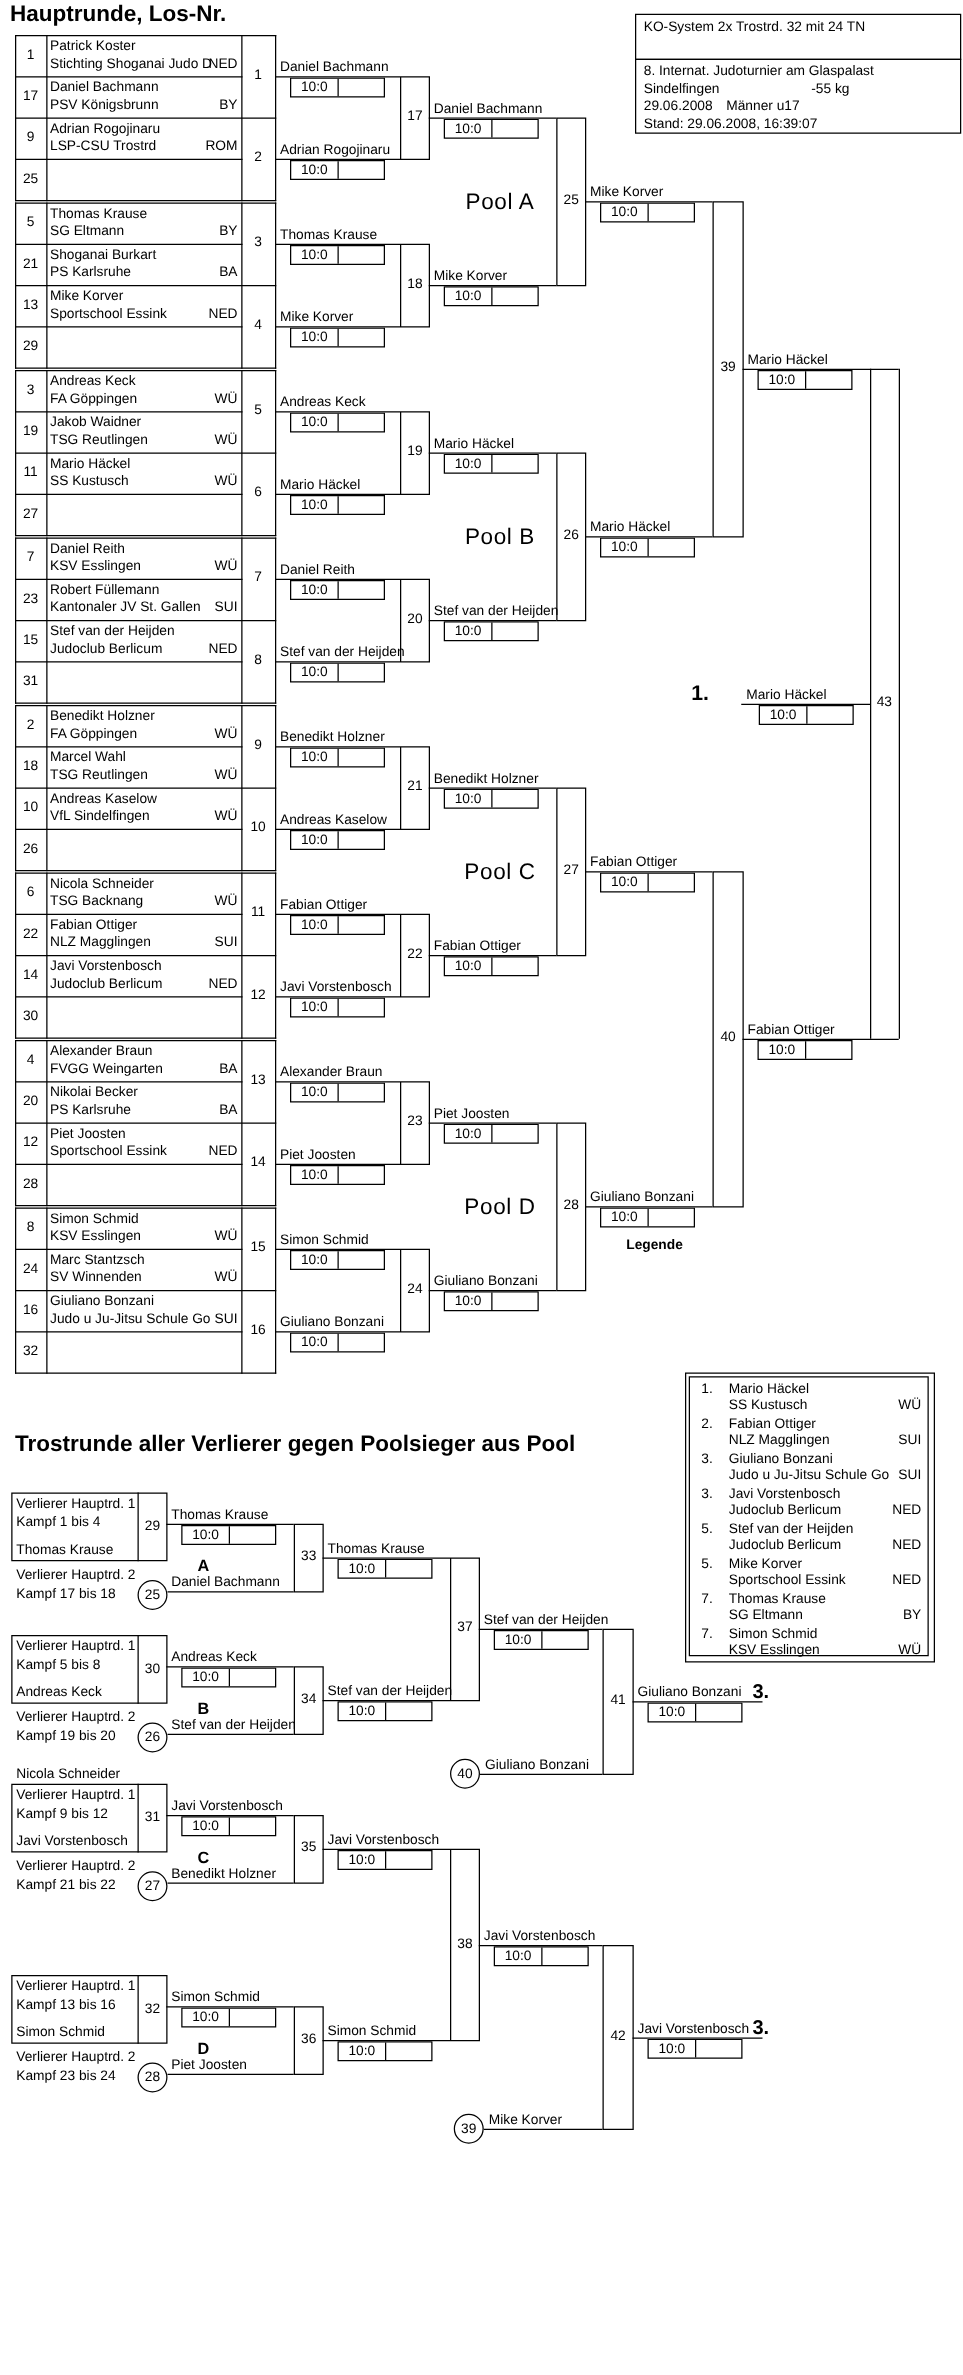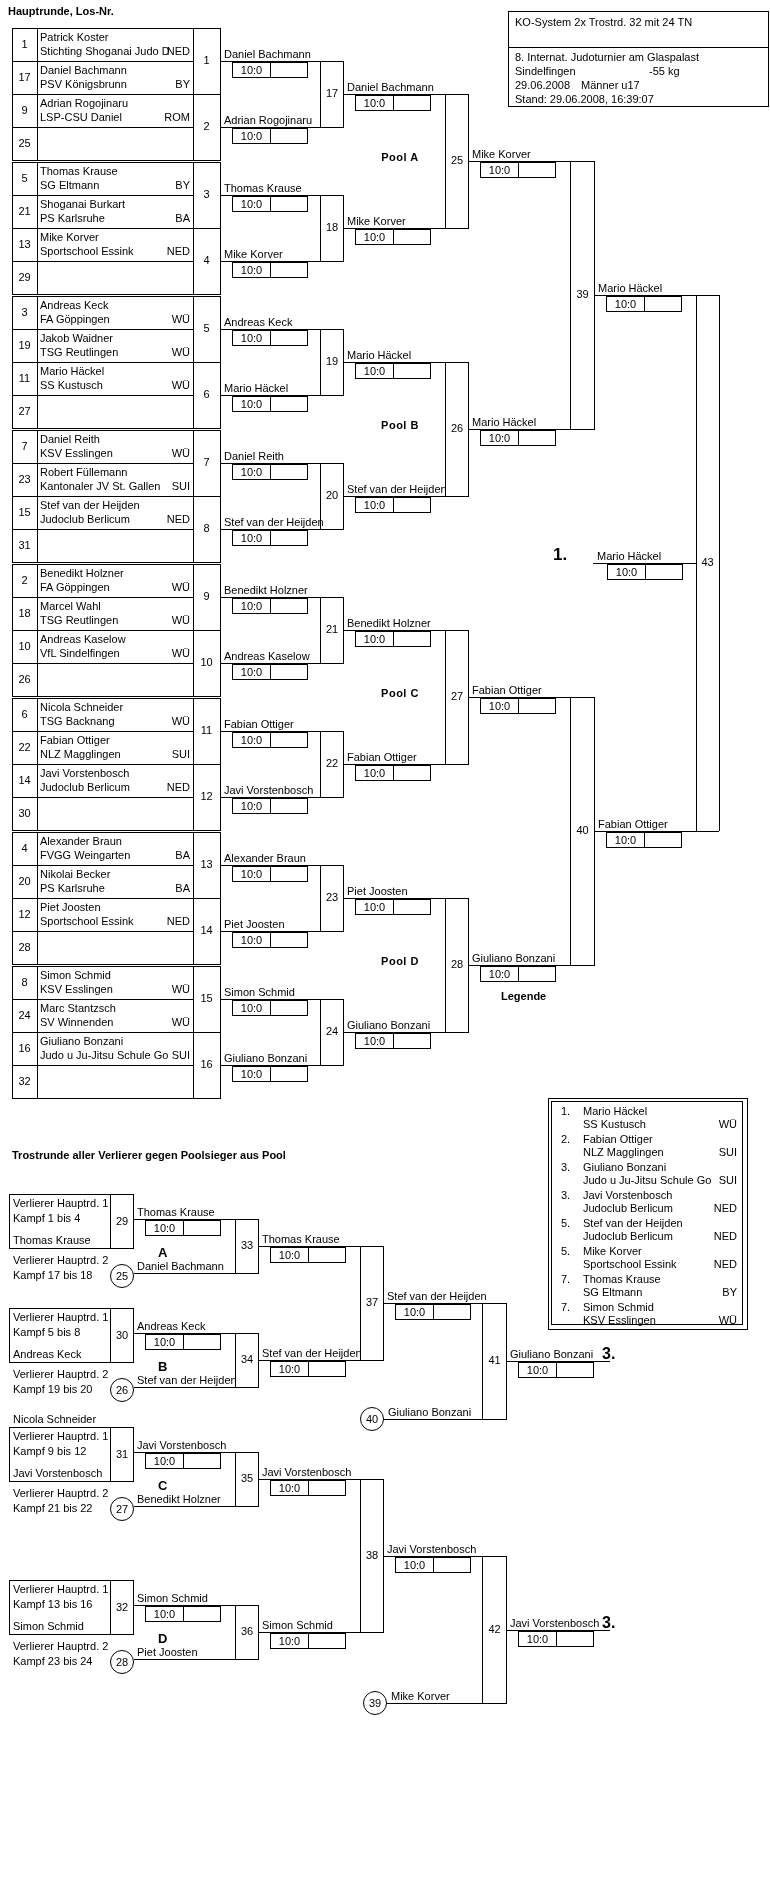--- a/index.html
+++ b/index.html
@@ -1,23 +1,23 @@
 <!DOCTYPE html>
 <html><head>
 <meta charset="utf-8">
 <style>
   * { margin:0; padding:0; box-sizing:border-box; }
   html,body { background:#fff; }
   #canvas { position:relative; width:770px; height:1900px; background:#fff;
             font-family:"Liberation Sans",sans-serif; color:#000; overflow:hidden; }
   .abs { position:absolute; }
   .t   { font-size:11px; line-height:13px; white-space:nowrap; }
-  .t12 { font-size:11px; line-height:14px; white-space:nowrap; }
+  .t12 { font-size:18px; line-height:14px; white-space:nowrap; }
   .b   { font-weight:bold; }
-  .pool { font-size:11px; font-weight:bold; letter-spacing:.5px; white-space:nowrap; }
+  .pool { font-size:18px; font-weight:normal; letter-spacing:.5px; white-space:nowrap; }
   .place { font-size:16px; font-weight:bold; white-space:nowrap; }
   .hl { background:#000; height:1px; }
   .vl { background:#000; width:1px; }
   .rect { border:1px solid #000; background:transparent; }
   .ctr { text-align:center; }
   .rt  { text-align:right; }
   .score { border:1px solid #000; display:flex; background:#fff; }
   .score .sv { width:38px; border-right:1px solid #000; text-align:center; font-size:11px; line-height:14px; }
   .score .tv { flex:1; }
   .circle { border:1px solid #000; border-radius:50%; background:#fff; }
@@ -157,21 +157,21 @@
     <div class="abs t ctr" style="left: 12px; top: 38px; width: 25px; height: 13px;">1</div>
     <div class="abs t " style="left: 40px; top: 31px;">Patrick Koster</div>
     <div class="abs t " style="left: 40px; top: 45px;">Stichting Shoganai Judo D</div>
     <div class="abs t rt" style="left: 110px; top: 45px; width: 80px; height: 13px;">NED</div>
     <div class="abs t ctr" style="left: 12px; top: 71px; width: 25px; height: 13px;">17</div>
     <div class="abs t " style="left: 40px; top: 64px;">Daniel Bachmann</div>
     <div class="abs t " style="left: 40px; top: 78px;">PSV Königsbrunn</div>
     <div class="abs t rt" style="left: 110px; top: 78px; width: 80px; height: 13px;">BY</div>
     <div class="abs t ctr" style="left: 12px; top: 104px; width: 25px; height: 13px;">9</div>
     <div class="abs t " style="left: 40px; top: 97px;">Adrian Rogojinaru</div>
-    <div class="abs t " style="left: 40px; top: 111px;">LSP-CSU Daniel</div>
+    <div class="abs t " style="left: 40px; top: 111px;">LSP-CSU Trostrd</div>
     <div class="abs t rt" style="left: 110px; top: 111px; width: 80px; height: 13px;">ROM</div>
     <div class="abs t ctr" style="left: 12px; top: 137px; width: 25px; height: 13px;">25</div>
     <div class="abs t ctr" style="left: 12px; top: 172px; width: 25px; height: 13px;">5</div>
     <div class="abs t " style="left: 40px; top: 165px;">Thomas Krause</div>
     <div class="abs t " style="left: 40px; top: 179px;">SG Eltmann</div>
     <div class="abs t rt" style="left: 110px; top: 179px; width: 80px; height: 13px;">BY</div>
     <div class="abs t ctr" style="left: 12px; top: 205px; width: 25px; height: 13px;">21</div>
     <div class="abs t " style="left: 40px; top: 198px;">Shoganai Burkart</div>
     <div class="abs t " style="left: 40px; top: 212px;">PS Karlsruhe</div>
     <div class="abs t rt" style="left: 110px; top: 212px; width: 80px; height: 13px;">BA</div>

